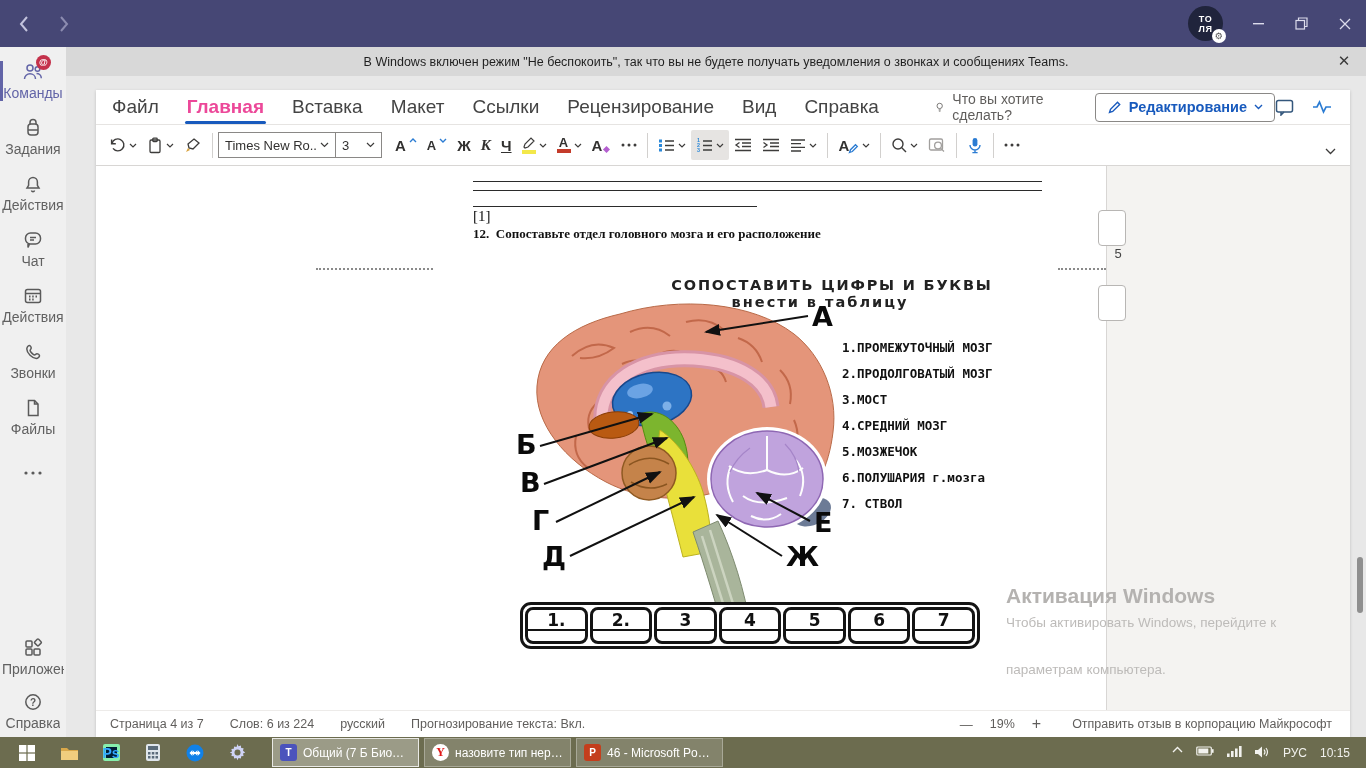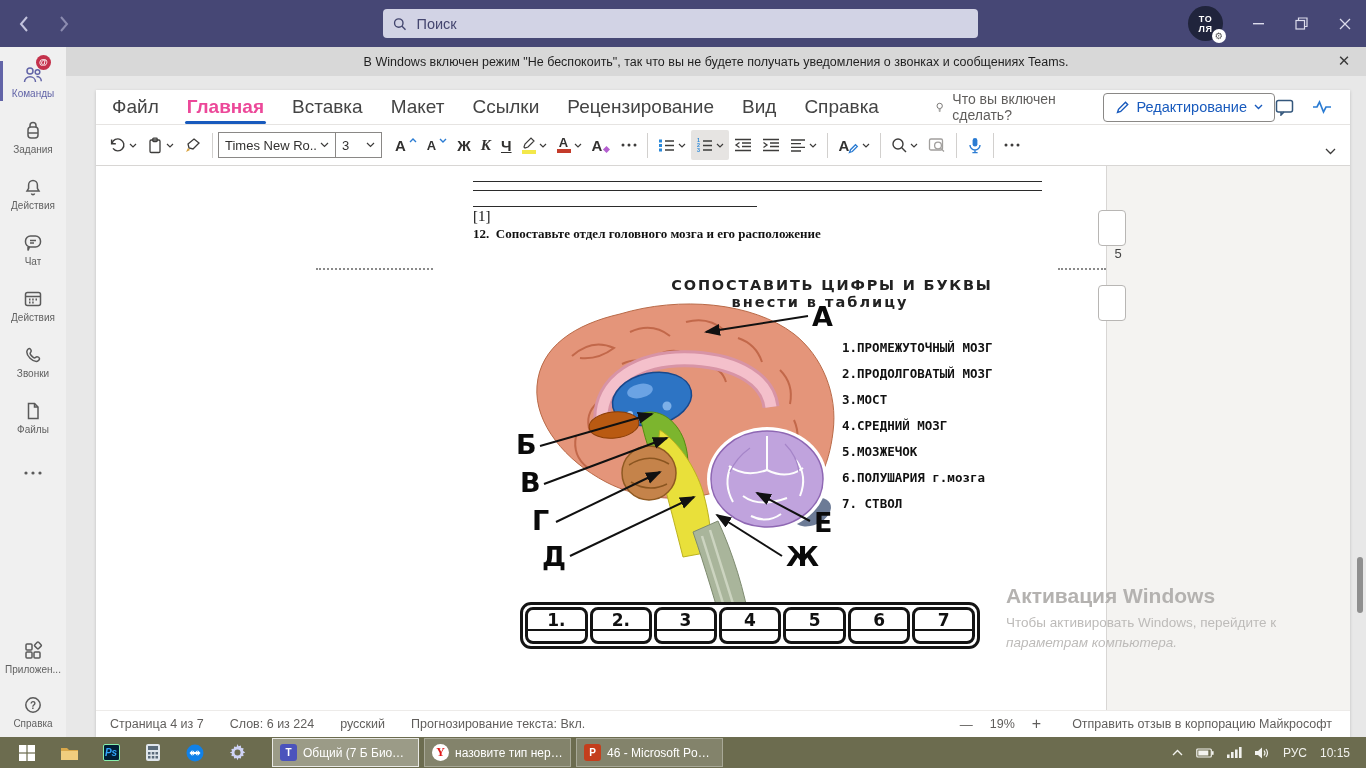--- a/index.html
+++ b/index.html
@@ -27,21 +27,21 @@
   .banner{position:absolute;left:66px;top:47px;width:1300px;height:29px;background:#d8d8d8;
     display:flex;align-items:center;justify-content:center;font-size:12.5px;color:#1f1f1f;}
   .banner-close{position:absolute;right:13px;top:5px;width:18px;height:18px;color:#3a3a3a;
     font-size:15px;line-height:18px;text-align:center;}
 
   
   .rail{position:absolute;left:0;top:47px;width:66px;height:690px;background:#f0f0f0;
     display:flex;flex-direction:column;align-items:stretch;padding-top:6px;}
   .rail-item{position:relative;height:56px;display:flex;flex-direction:column;align-items:center;
     justify-content:center;gap:2px;color:#5a5a5a;}
-  .rail-item .lbl{font-size:10px;color:#616161;max-width:62px;overflow:hidden;white-space:nowrap;}
+  .rail-item .lbl{font-size:14px;color:#616161;max-width:62px;overflow:hidden;white-space:nowrap;}
   .rail-item.active{color:#6264a7;}
   .rail-item.active .lbl{color:#6264a7;}
   .rail-item.active::before{content:"";position:absolute;left:0;top:8px;bottom:8px;width:3px;background:#6264a7;}
   .rail-item svg{display:block;}
   .mention{position:absolute;top:2px;left:36px;width:15px;height:15px;border-radius:50%;background:#c4314b;
     color:#fff;font-size:9px;font-weight:bold;line-height:15px;text-align:center;}
   .rail-spacer{flex:1;}
 
   
   .word-card{position:absolute;left:96px;top:90px;width:1254px;height:647px;background:#fff;
@@ -51,21 +51,21 @@
   .close-doc{margin-left:auto;height:31px;padding:0 24px;border:1px solid #c8c6c4;border-radius:4px;
     background:#fff;font-size:14px;color:#252423;display:flex;align-items:center;}
 
   .tabs-row{height:35px;display:flex;align-items:center;padding:0 4px 0 2px;border-bottom:1px solid #e6e4e2;}
   .rtab{position:relative;padding:0 14px;font-size:19px;color:#444;height:100%;display:flex;align-items:center;}
   .rtab.active{color:#ec4899;font-weight:bold;}
   .rtab.active::after{content:"";position:absolute;left:12px;right:12px;bottom:0;height:3px;
     background:#185abd;border-radius:2px;}
   .tellme{display:flex;align-items:center;gap:8px;margin-left:42px;color:#605e5c;font-size:14px;}
   .editing-btn{margin-left:46px;height:29px;display:flex;align-items:center;gap:7px;padding:0 11px;
-    border:1px solid #8a8886;border-radius:4px;color:#185abd;font-size:14.5px;font-weight:normal;}
+    border:1px solid #8a8886;border-radius:4px;color:#185abd;font-size:14.5px;font-weight:bold;}
   .ribbon-right{margin-left:auto;display:flex;align-items:center;gap:18px;padding-right:14px;}
 
   .toolbar{height:41px;display:flex;align-items:center;padding:0 8px;border-bottom:1px solid #d8d6d4;}
   .tbtn{display:flex;align-items:center;gap:3px;padding:0 5px;height:30px;border-radius:2px;color:#3d3c3b;}
   .tbtn.sel{background:#e6e4e2;}
   .tdiv{width:1px;height:25px;background:#d2d0ce;margin:0 5px;}
   .fontbox{width:118px;height:26px;border:1px solid #8a8886;display:flex;align-items:center;
     padding:0 6px;font-size:13px;color:#323130;gap:4px;}
   .sizebox{width:46px;height:26px;border:1px solid #8a8886;border-left:none;display:flex;align-items:center;
     padding:0 6px;font-size:13px;color:#323130;gap:4px;}
@@ -112,48 +112,41 @@
   .tb-icon{width:42px;height:31px;display:flex;align-items:center;justify-content:center;}
   .tb-btn{width:147px;height:29px;margin-right:5px;display:flex;align-items:center;gap:6px;padding:0 7px;
     background:rgba(255,255,255,.16);border:1px solid rgba(255,255,255,.30);}
   .tb-btn.active{background:rgba(255,255,255,.32);border-color:rgba(255,255,255,.78);}
   .tb-btn .lbl{color:#fff;font-size:12px;white-space:nowrap;overflow:hidden;text-overflow:ellipsis;}
   .chip{width:17px;height:17px;border-radius:3px;flex:none;display:flex;align-items:center;justify-content:center;
     font-size:10px;font-weight:bold;}
   .chip.teams{background:#4b53bc;color:#fff;}
   .chip.yandex{background:#fff;color:#e01818;border-radius:50%;font-family:"Liberation Serif",serif;font-size:12px;}
   .chip.ppt{background:#c43e1c;color:#fff;}
-  .chip.ps{background:#001e36;color:#31a8ff;border:1px solid #86efac;border-radius:2px;font-size:10px;font-style:italic;}
-  .tray{margin-left:auto;display:flex;align-items:center;gap:13px;padding-right:10px;color:#f2f2ee;font-size:12px;}
+  .chip.ps{background:#001e36;color:#31a8ff;border:3px solid #86efac;border-radius:2px;font-size:14px;}
+  .tray{margin-left:auto;display:flex;gap:13px;padding-right:10px;color:#f2f2ee;font-size:12px;}
 
   .teams-scroll{position:absolute;left:1357px;top:557px;width:6px;height:56px;background:#8f8f8f;border-radius:3px;}
   svg{display:block;}
 </style>
 </head>
 <body>
 
 <div class="titlebar">
   <div class="nav-chevrons">
     <div class="nav-btn">
       <svg width="12" height="18" viewBox="0 0 12 18">
           <path d="M9 2L3 9l6 7" stroke="#c3c3dd" stroke-width="2" fill="none"></path>
         </svg>
     </div>
     <div class="nav-btn">
       <svg width="12" height="18" viewBox="0 0 12 18">
           <path d="M3 2l6 7-6 7" stroke="#8c8cb0" stroke-width="2" fill="none"></path>
         </svg>
     </div>
-  </div>
-  <div class="searchbox">
-    <svg width="14" height="14" viewBox="0 0 14 14">
-      <circle cx="6" cy="6" r="4.4" stroke="#42456e" stroke-width="1.4" fill="none"></circle>
-      <path d="M9.4 9.4L13 13" stroke="#42456e" stroke-width="1.4"></path>
-      </svg>
-    <input type="text" placeholder="Поиск" style="">
   </div>
   <div class="avatar">
     <span>ТО</span>
     <span>ЛЯ</span>
     <span class="avatar-badge">⚙</span>
   </div>
   <div class="win-controls">
     <div class="win-btn">
       <svg width="11" height="2" viewBox="0 0 11 2">
           <rect width="11" height="1.4" fill="#dcdcec"></rect>
@@ -269,21 +262,21 @@
     <span class="rtab">Макет</span>
     <span class="rtab">Ссылки</span>
     <span class="rtab">Рецензирование</span>
     <span class="rtab">Вид</span>
     <span class="rtab">Справка</span>
     <span class="tellme">
       <svg width="15" height="17" viewBox="0 0 15 17" fill="none" stroke="#605e5c" stroke-width="1.3">
         <circle cx="7.5" cy="6" r="4.3"></circle>
           <path d="M5.8 12.3h3.4M6.2 14.3h2.6"></path>
         </svg>
-      <span>Что вы включен сделать?</span>
+      <span>Что вы хотите сделать?</span>
     </span>
     <span class="editing-btn">
       <svg width="15" height="15" viewBox="0 0 15 15" fill="none" stroke="#185abd" stroke-width="1.4">
         <path d="M2.5 12.5l1-3.2 7-7 2.2 2.2-7 7-3.2 1Z"></path>
         </svg>
       <span>Редактирование</span>
       <svg width="9" height="6" viewBox="0 0 9 6" fill="none" stroke="#185abd" stroke-width="1.4">
           <path d="M1 1l3.5 3.5L8 1"></path>
         </svg>
     </span>
@@ -626,21 +619,21 @@
           <div class="at-blank"></div>
         </div>
       <div class="at-cell">
           <div class="at-num">7</div>
           <div class="at-blank"></div>
         </div>
     </div>
 
     <div class="wm-title">Активация Windows</div>
     <div class="wm-line" style="top:449px;">Чтобы активировать Windows, перейдите к</div>
-    <div class="wm-line" style="top:469px;font-style:italic;">параметрам компьютера.</div>
+    <div class="wm-line" style="top:496px;">параметрам компьютера.</div>
   </div>
 
   <div class="statusbar">
     <span>Страница 4 из 7</span>
     <span>Слов: 6 из 224</span>
     <span>русский</span>
     <span>Прогнозирование текста: Вкл.</span>
     <span class="sb-right">
       <span class="zoom-btn">—</span>
       <span>19%</span>

